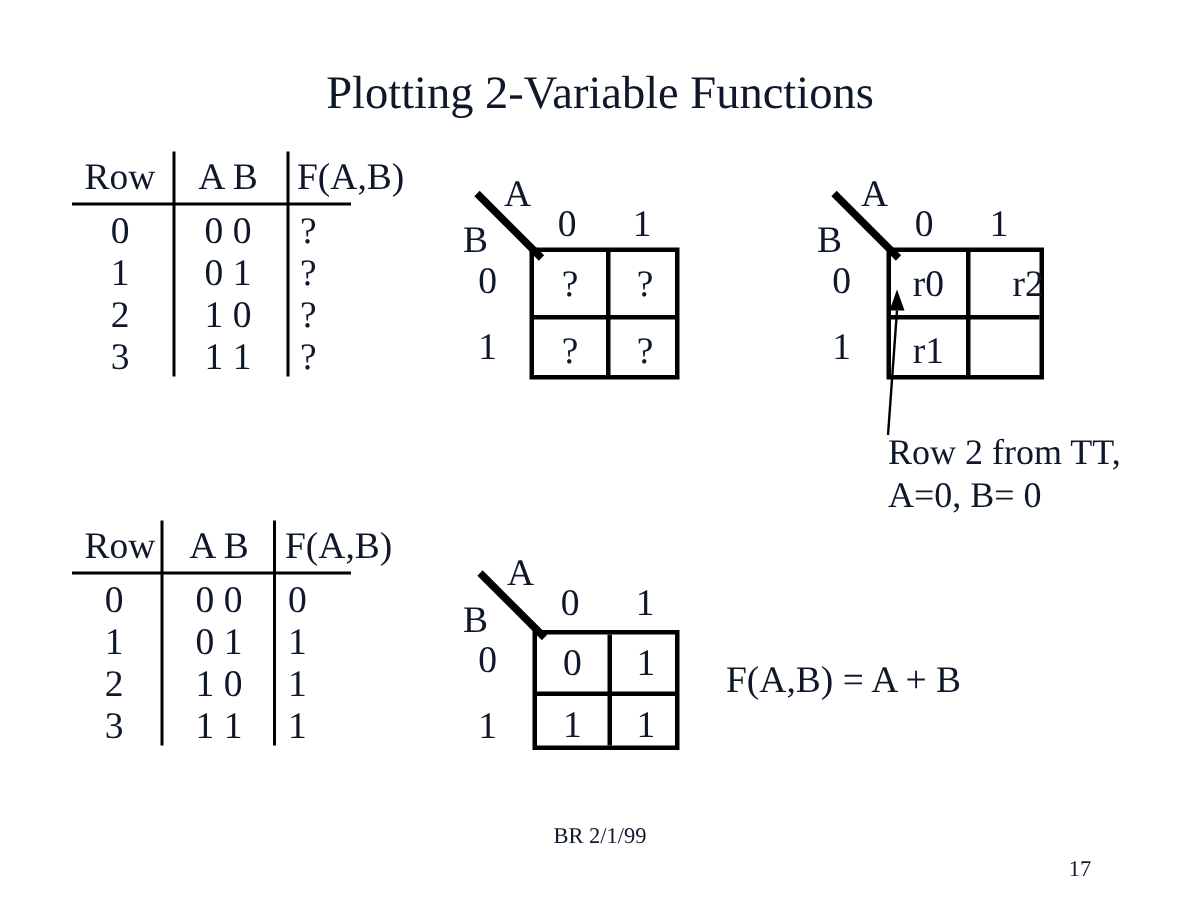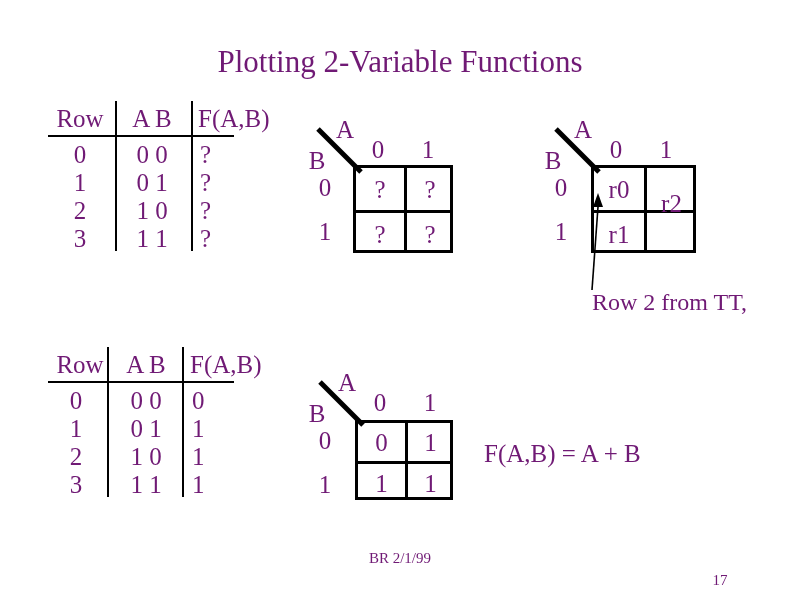--- a/index.html
+++ b/index.html
@@ -5,21 +5,21 @@
   html, body {
     margin: 0;
     padding: 0;
     background: #ffffff;
   }
   #slide {
     position: relative;
     width: 800px;
     height: 600px;
     background: #ffffff;
-    color: #701a75;
+    color: #0f172a;
     font-family: "Liberation Serif", "DejaVu Serif", serif;
     overflow: hidden;
   }
   .abs { position: absolute; }
 
   
   #slide-title {
     left: 0;
     top: 44px;
     width: 800px;
@@ -187,32 +187,33 @@
 
     <div class="klabel" style="left:50px; top:22px; width:50px;">0</div>
     <div class="klabel" style="left:100px; top:22px; width:50px;">1</div>
     <div class="klabel" style="left:6px; top:60px; width:28px;">0</div>
     <div class="klabel" style="left:6px; top:104px; width:28px;">1</div>
 
     <div class="kmap-grid" style="left:50px; top:50px; width:105px; height:88px;">
       <div class="vdiv" style="left:50px;"></div>
       <div class="hdiv" style="top:42px;"></div>
       <div class="kcell" style="left:0px; top:0px; width:50px; height:42px;">r0</div>
-      <div class="kcell" style="left:53px; top:14px; width:49px; height:42px;">r2</div>
+      <div class="kcell" style="left:53px; top:0px; width:49px; height:42px;padding-left:14px;">r2</div>
       <div class="kcell" style="left:0px; top:45px; width:50px; height:42px;">r1</div>
     </div>
   </div>
 
   <svg class="abs" id="leader-line" width="60" height="115" viewBox="0 0 60 115">
     <line x1="22" y1="105" x2="28" y2="22" stroke="#000" stroke-width="1.6"></line>
     <polygon points="28,8 23,22 33,22" fill="#000"></polygon>
   </svg>
 
   <div class="abs" id="annotation">
     <div>Row 2 from TT,</div>
+    <div>A=0, B= 0</div>
   </div>
 
   <div class="abs tt" style="left:48px; top:352px; width:240px; height:150px;">
     <div class="tt-cell" style="left:0px; top:0px; width:64px;">Row</div>
     <div class="tt-cell" style="left:66px; top:0px; width:64px;">A B</div>
     <div class="tt-cell" style="left:142px; top:0px; width:96px; text-align:left;">F(A,B)</div>
 
     <div class="tt-rule" style="left:0px; top:29px; width:186px;"></div>
     <div class="tt-vline" style="left:59px; top:-5px; height:150px;"></div>
     <div class="tt-vline" style="left:134px; top:-5px; height:150px;"></div>

